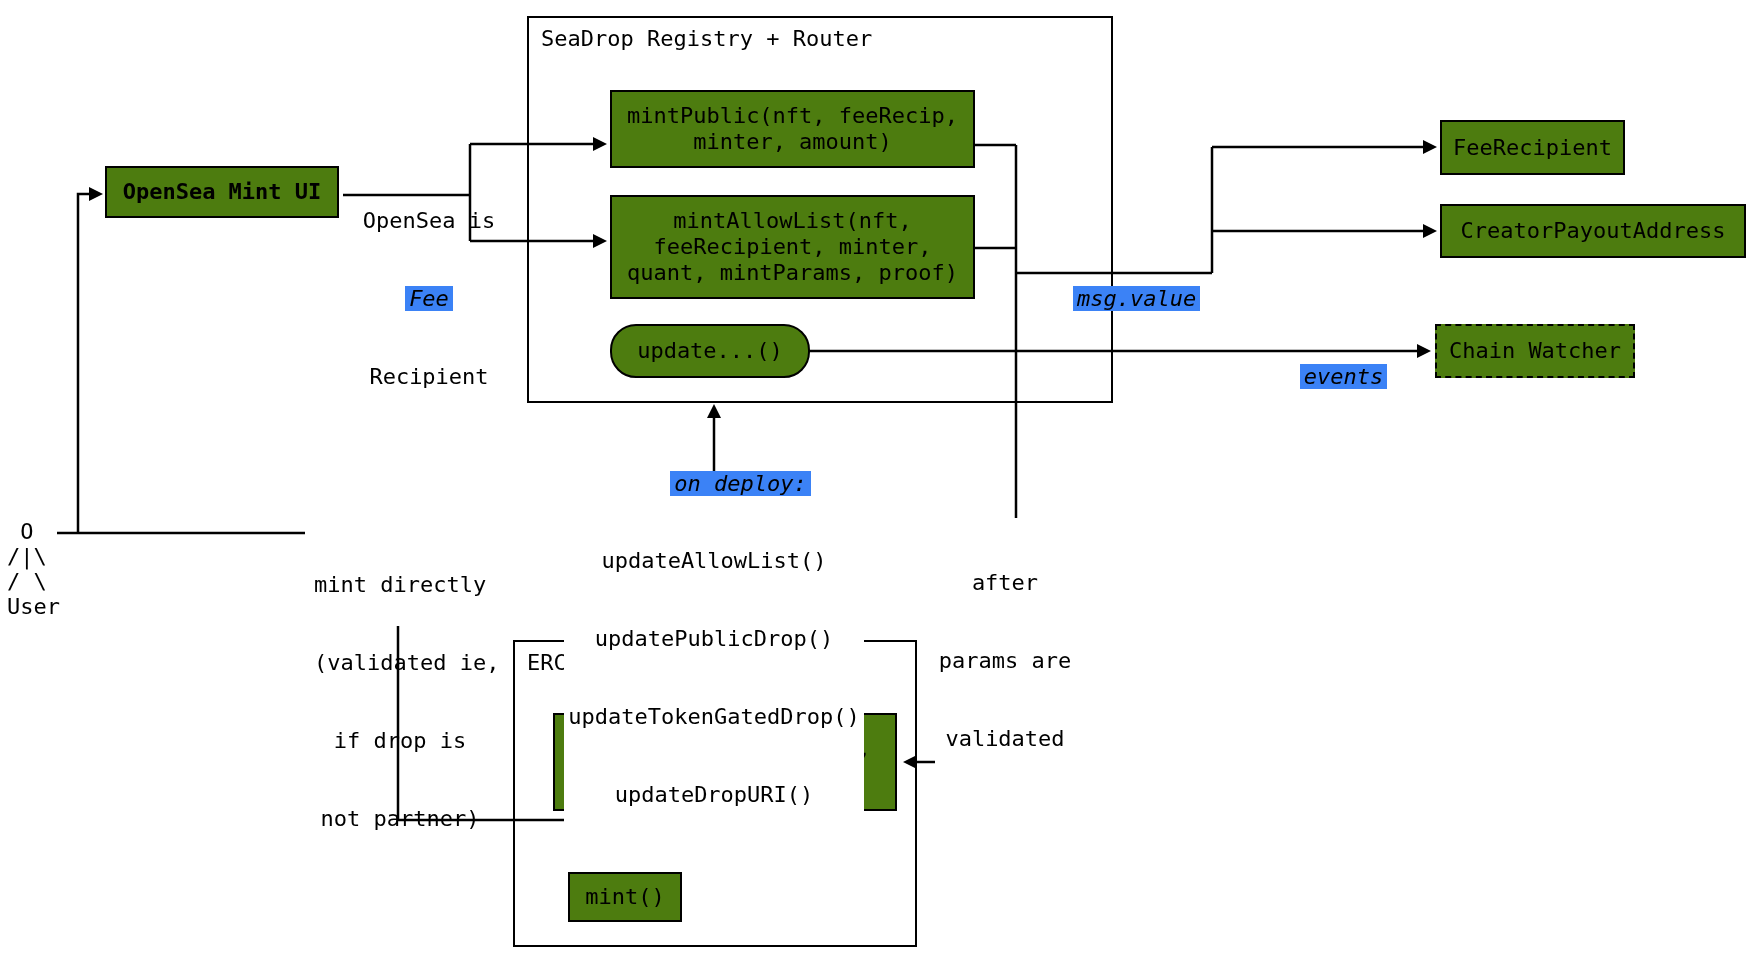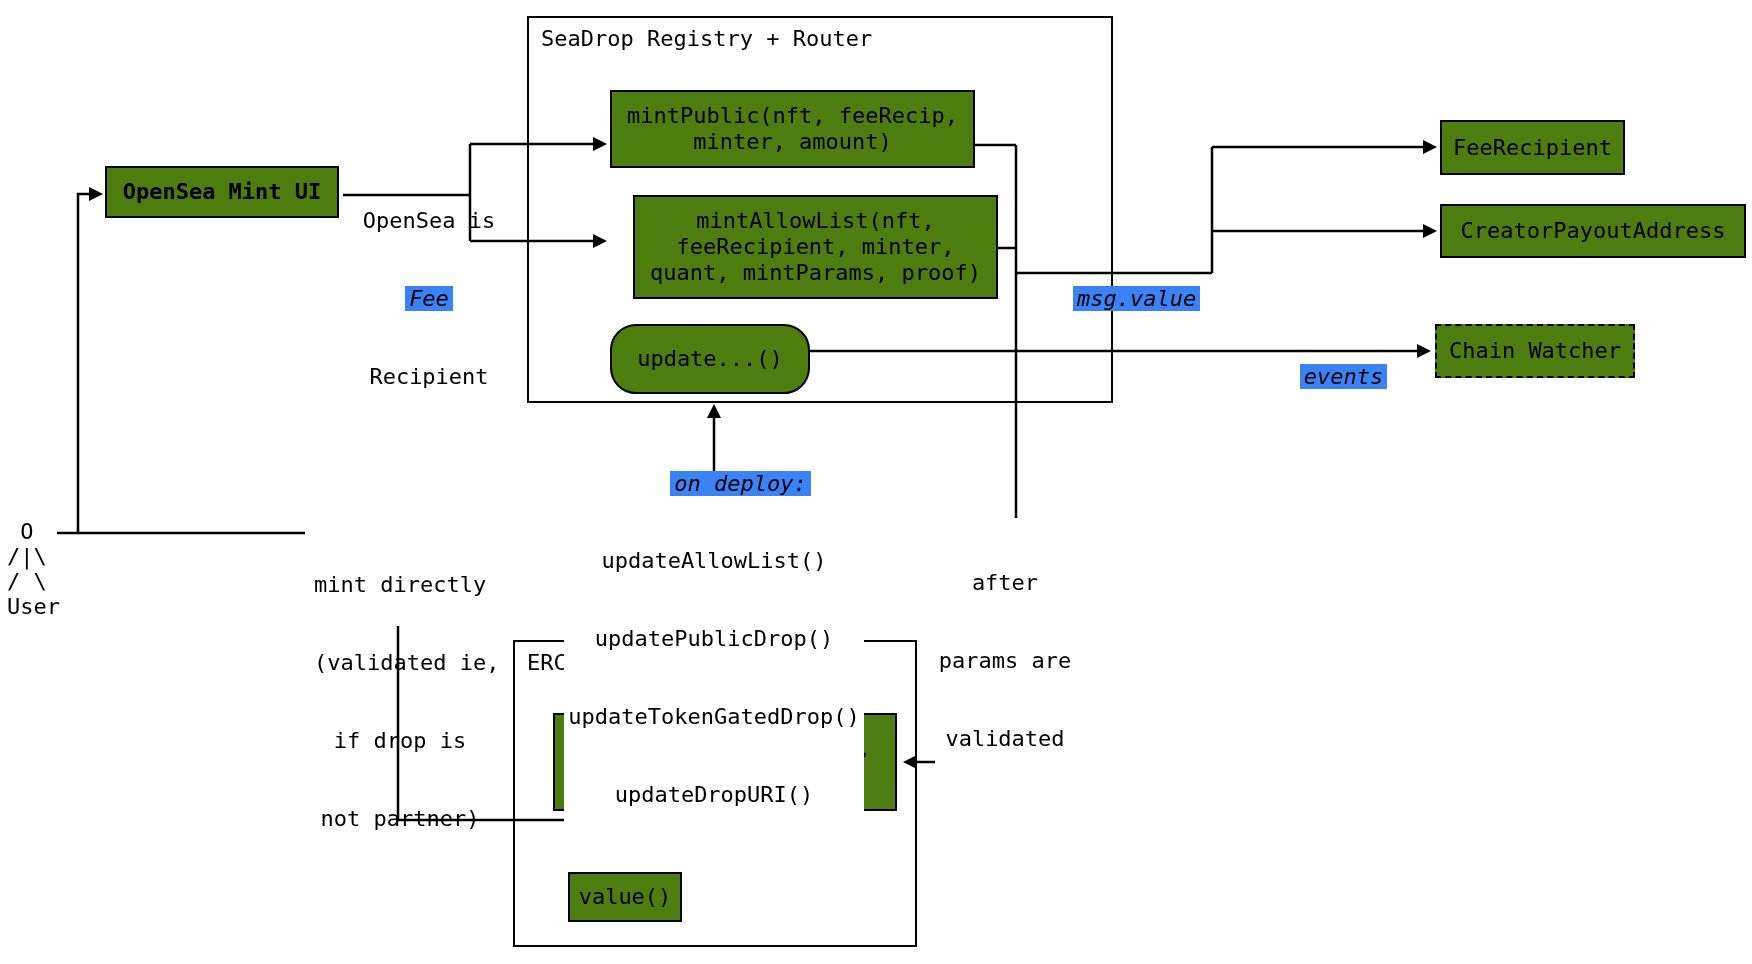--- a/index.html
+++ b/index.html
@@ -79,27 +79,27 @@
 
   <div class="box frame" style="left:527px;top:16px;width:586px;height:387px;">
     <span class="frame-title">SeaDrop Registry + Router</span>
   </div>
 
   <div class="box" style="left:610px;top:90px;width:365px;height:78px;">
     <div>mintPublic(nft, feeRecip,</div>
     <div>minter, amount)</div>
   </div>
 
-  <div class="box" style="left:610px;top:195px;width:365px;height:104px;margin-left:23px;">
+  <div class="box" style="left:610px;top:195px;width:365px;height:104px;">
     <div>mintAllowList(nft,</div>
     <div>feeRecipient, minter,</div>
     <div>quant, mintParams, proof)</div>
   </div>
 
-  <div class="box" style="left:610px;top:324px;width:200px;height:70px;border-radius:26px;">
+  <div class="box" style="left:610px;top:324px;width:200px;height:54px;border-radius:26px;">
     <span>update...()</span>
   </div>
 
   <div class="box" style="left:1440px;top:120px;width:185px;height:55px;">
     <span>FeeRecipient</span>
   </div>
 
   <div class="box" style="left:1440px;top:204px;width:306px;height:54px;">
     <span>CreatorPayoutAddress</span>
   </div>
@@ -143,16 +143,16 @@
   <div class="box frame" style="left:513px;top:640px;width:404px;height:307px;">
     <span class="frame-title">ERC721SeaDrop</span>
   </div>
 
   <div class="box" style="left:553px;top:713px;width:344px;height:98px;">
     <div>mintSeaDrop(recipient,</div>
     <div>amount)</div>
   </div>
 
   <div class="box" style="left:568px;top:872px;width:114px;height:50px;">
-    <span>value()</span>
+    <span>mint()</span>
   </div>
 
 </div>
 
 </body></html>

